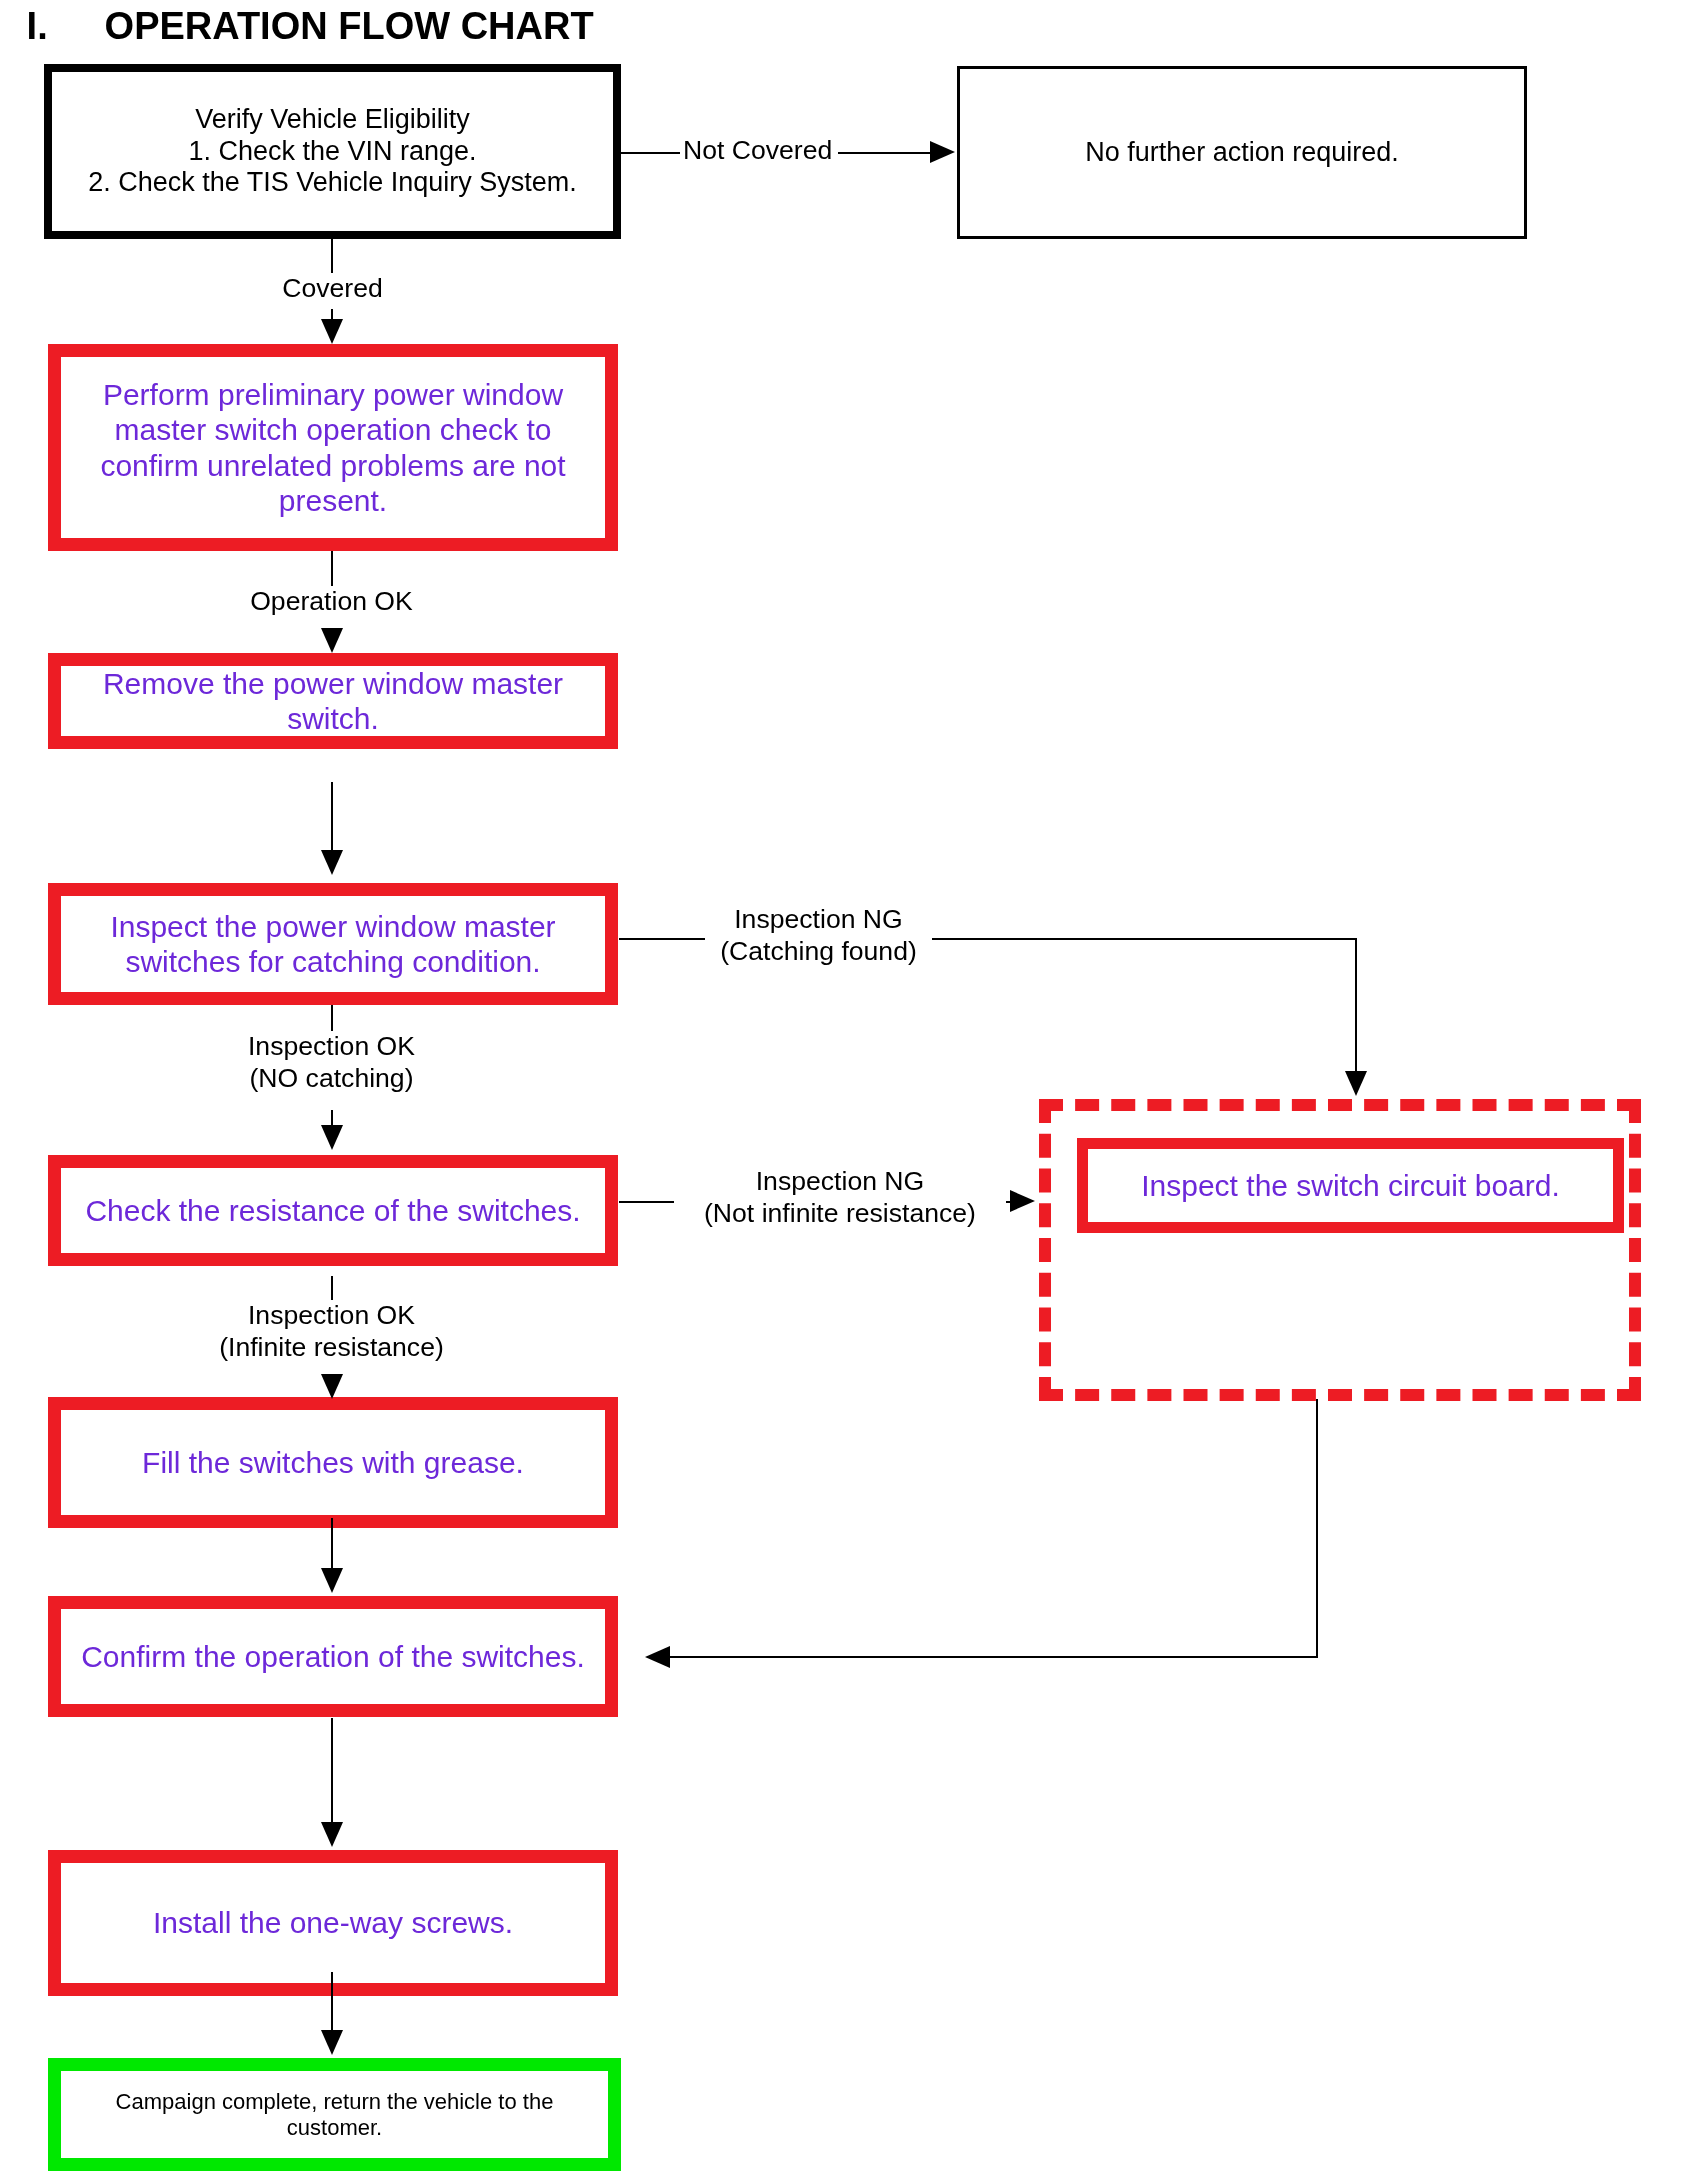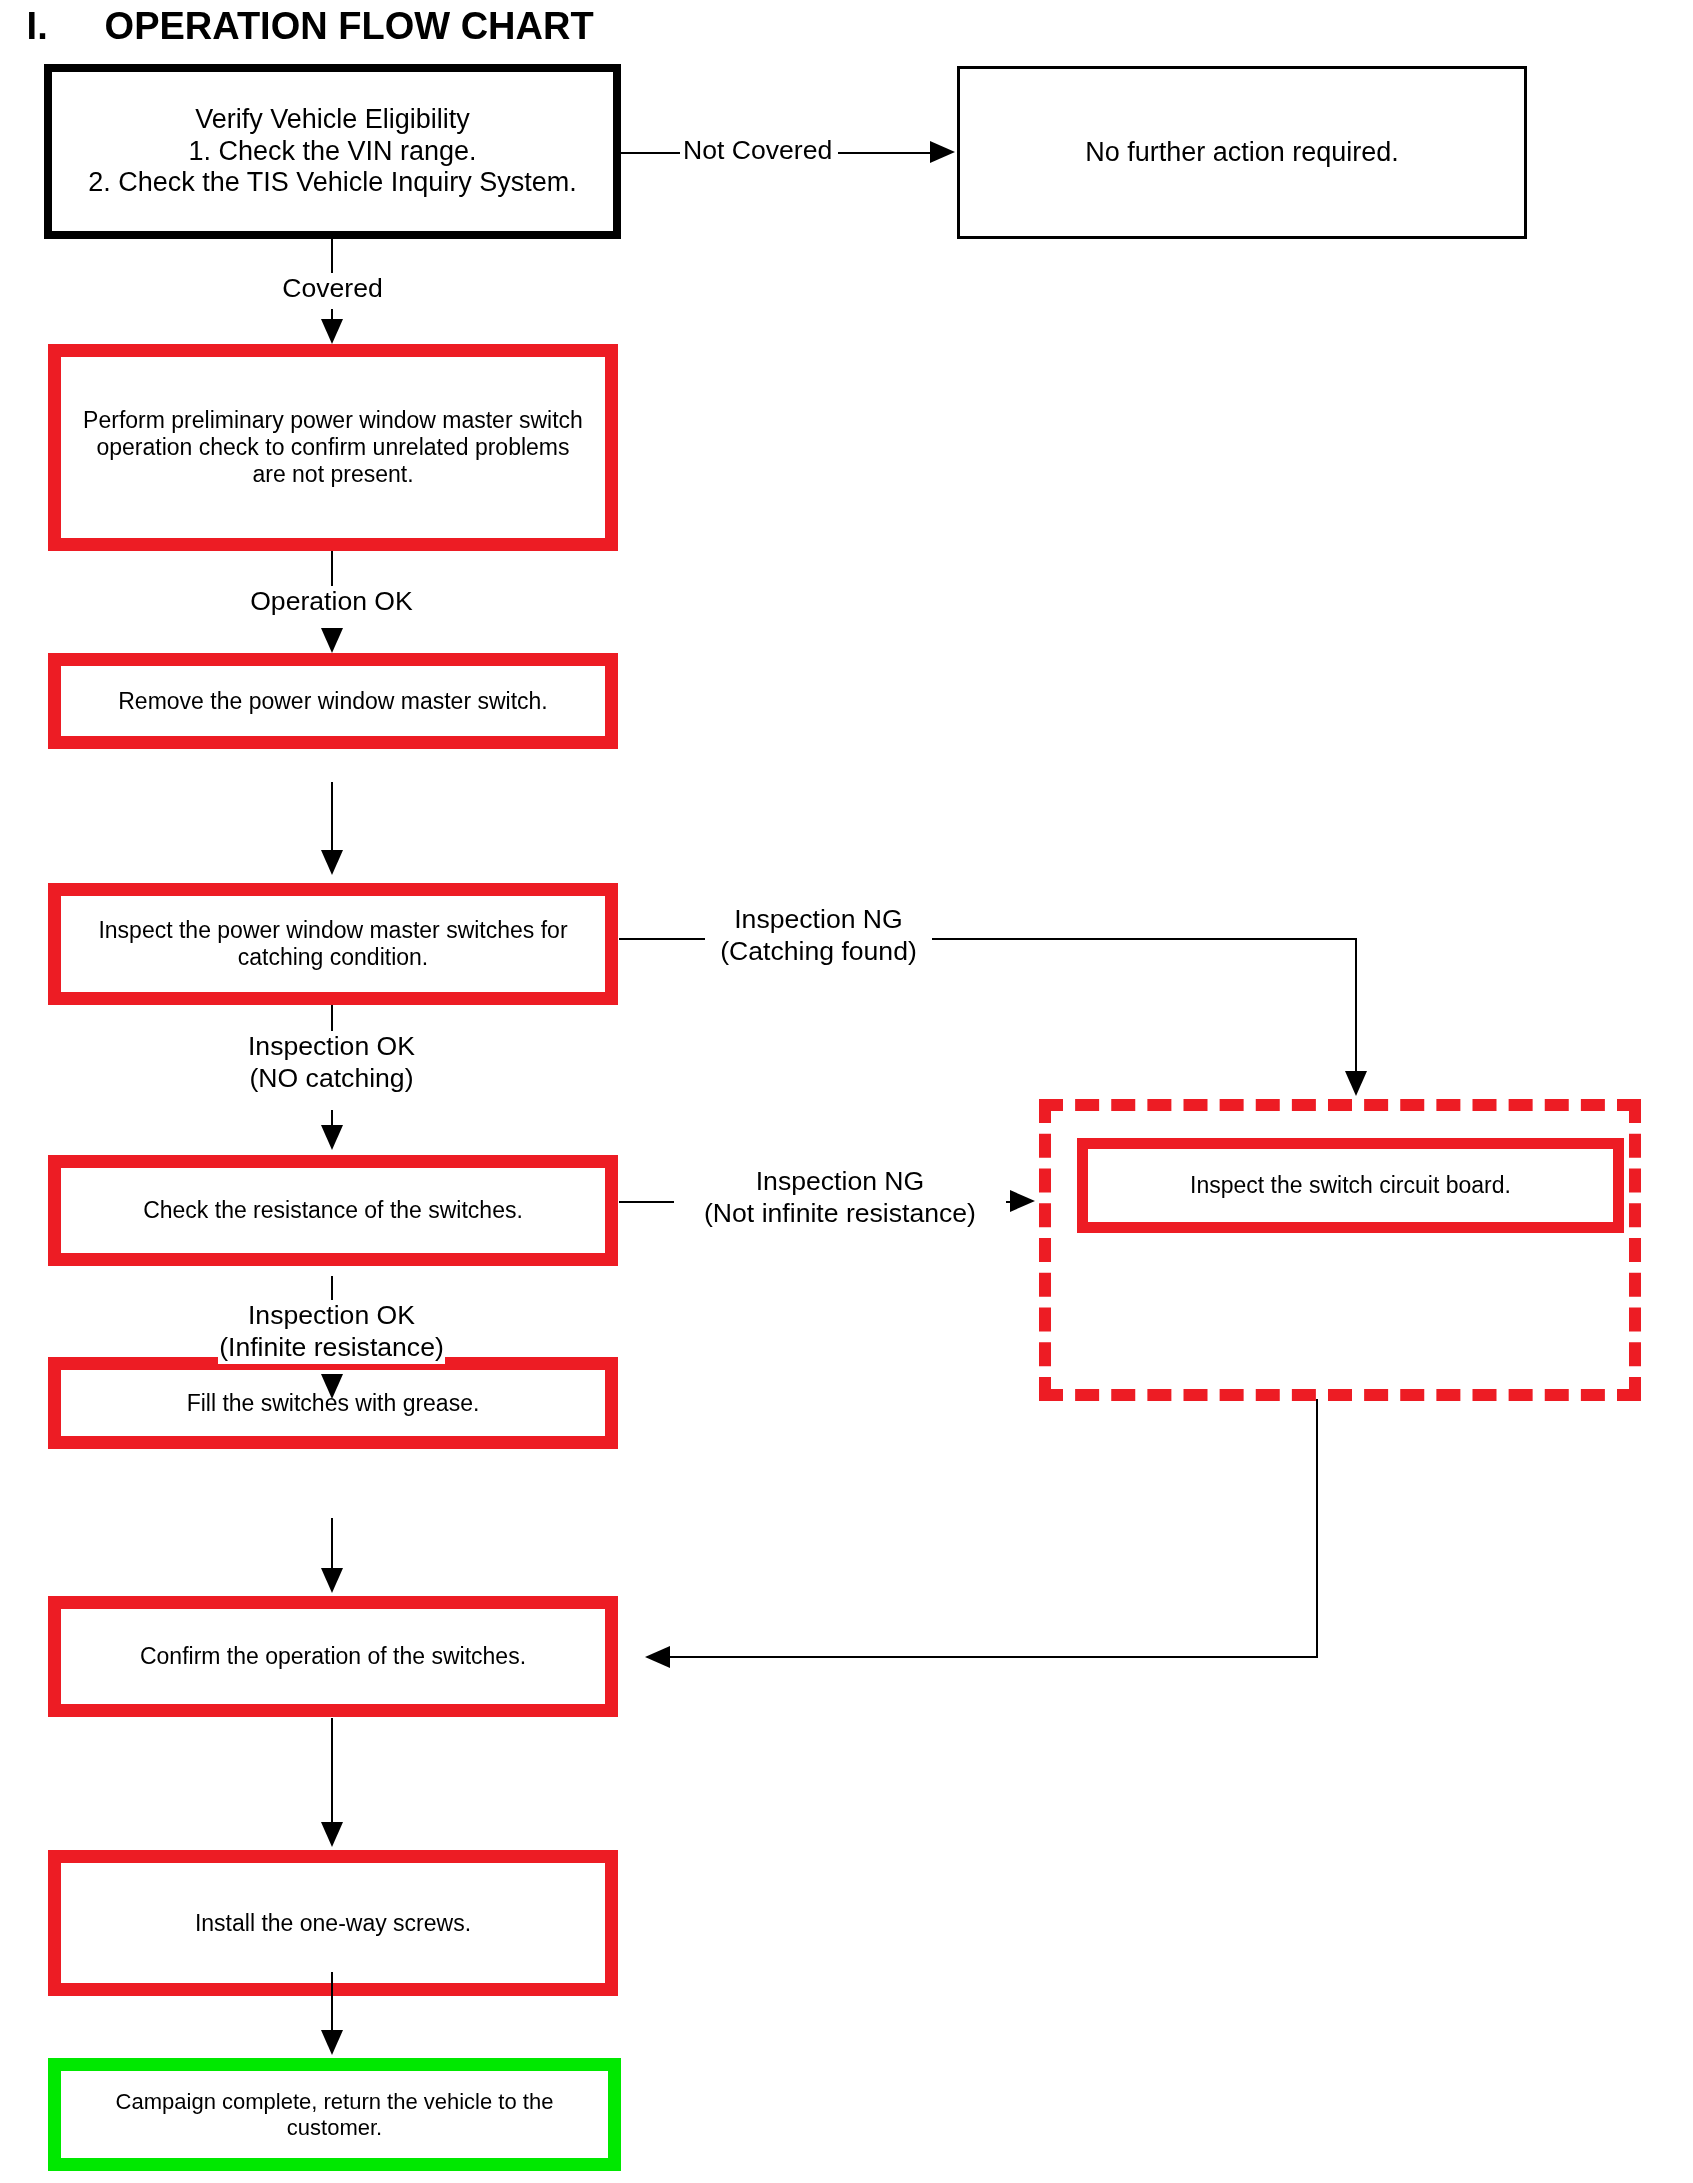--- a/index.html
+++ b/index.html
@@ -10,21 +10,21 @@
   .title{position:absolute;font-weight:bold;color:#000;white-space:nowrap;}
   .title .numeral{display:inline-block;width:78px;}
 
   
   .node{position:absolute;box-sizing:border-box;display:flex;align-items:center;
         justify-content:center;text-align:center;background:#ffffff;line-height:1.17;}
   .node span{display:block;padding:0 7.8px;}
 
   .node.black-thick{border:8.6px solid #000000;color:#000000;font-size:27px;}
   .node.black-thin{border:3.9px solid #000000;color:#000000;font-size:27px;justify-content:center;}
-  .node.red{border:13.3px solid #ED1C24;color:#000000;font-size:23px;}
+  .node.red{border:13.3px solid #ED1C24;color:#6d28d9;font-size:30px;}
   .node.green{border:13.3px solid #00E800;color:#000000;font-size:22px;}
 
   
   .dashed-group{position:absolute;box-sizing:border-box;
      border:12.5px dashed #ED1C24;background:#ffffff;}
   .warn-text{position:absolute;color:#ED1C24;font-size:26px;font-weight:bold;
      text-align:center;line-height:1.2;width:100%;left:0;}
   .warn-text i{font-style:italic;}
 
   
@@ -72,21 +72,21 @@
   </div>
 
   <div class="node red" style="left:48px;top:883px;width:570px;height:122px;">
     <span style="padding:0 20.3px;">Inspect the power window master switches for catching condition.</span>
   </div>
 
   <div class="node red" style="left:48px;top:1155px;width:570px;height:111px;">
     <span>Check the resistance of the switches.</span>
   </div>
 
-  <div class="node red" style="left:48px;top:1357px;width:570px;height:92px;">
+  <div class="node red" style="left:48px;top:1397px;width:570px;height:131px;">
     <span>Fill the switches with grease.</span>
   </div>
 
   <div class="node red" style="left:48px;top:1596px;width:570px;height:121px;">
     <span>Confirm the operation of the switches.</span>
   </div>
 
   <div class="node red" style="left:48px;top:1850px;width:570px;height:146px;">
     <span>Install the one-way screws.</span>
   </div>

